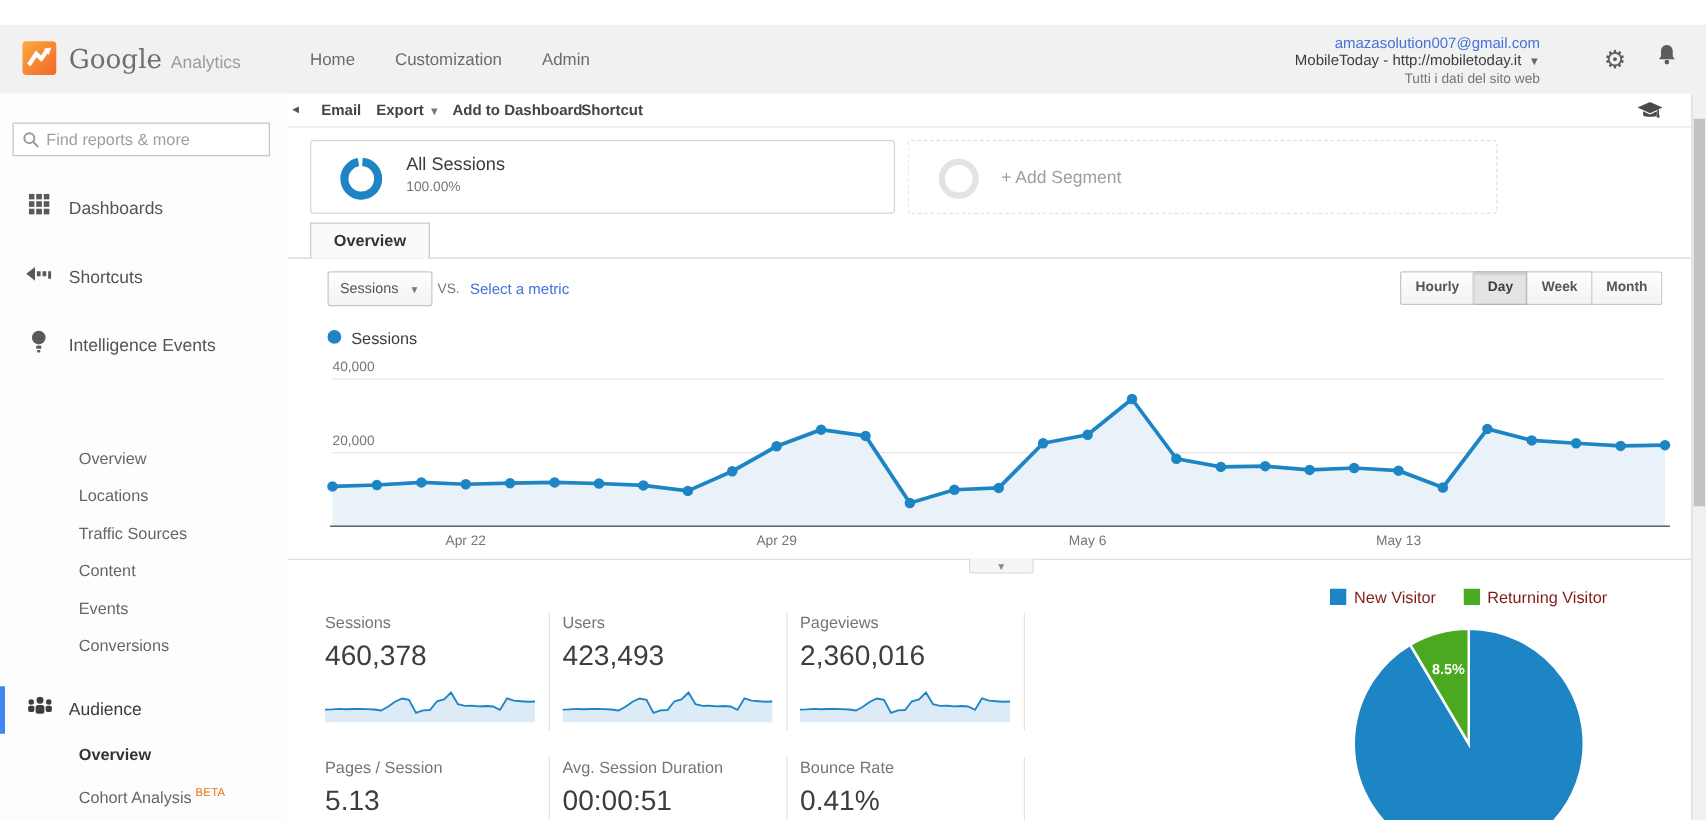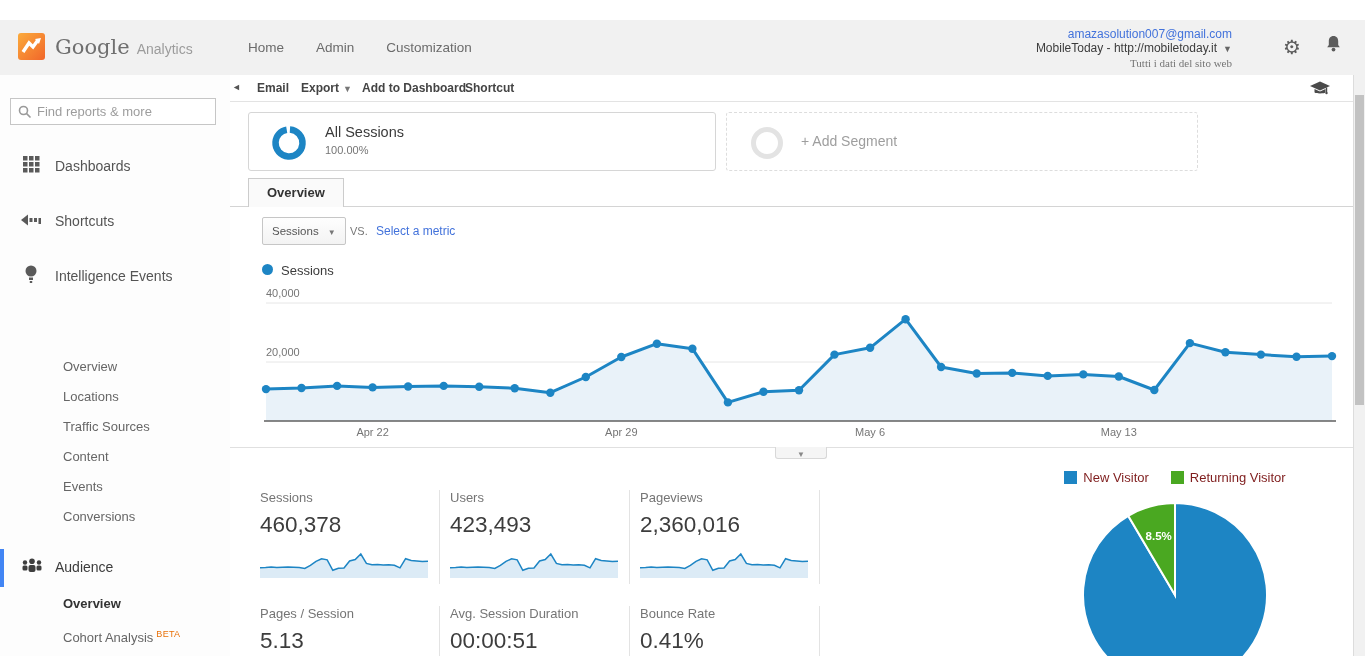--- a/index.html
+++ b/index.html
@@ -14,21 +14,21 @@
   .logo-google { font-family:"DejaVu Serif",serif; font-size:21px; color:#6f6f6f; margin-left:10px; }
   .logo-product { font-size:14px; color:#9c9c9c; margin-left:7px; padding-top:4px; }
   .topnav { position:absolute; left:232px; top:0; height:55px; display:flex; }
   .topnav .item { position:relative; line-height:55px; padding:0 16px; font-size:13.5px; color:#6b6b6b; cursor:pointer; }
   .topnav .item.active { color:#4c7ef3; }
   .topnav .item.active .bar { position:absolute; left:13px; right:13px; bottom:0; height:5px; background:#4285f4; }
   .acct { position:absolute; right:133px; top:7px; text-align:right; line-height:14px; }
   .acct .email { font-size:12px; color:#4272db; text-decoration:none; display:block; cursor:pointer; }
   .acct .prop { font-size:12px; color:#3c3c3c; cursor:pointer; }
   .acct .prop .caret { font-size:9px; color:#666; margin-left:6px; }
-  .acct .view { font-size:11px; color:#757575;font-family:Liberation Serif, serif; }
+  .acct .view { font-size:11px; color:#757575; }
   .gear { position:absolute; right:64px; top:15px; font-size:20px; color:#5c5c5c; cursor:pointer;
     font-family:"DejaVu Sans",sans-serif; }
   .bell { position:absolute; right:22px; top:14px; cursor:pointer; }
 
   
   .sb { position:absolute; left:0; top:55px; width:230px; height:601px; background:#fdfdfd; }
   .search { position:absolute; left:10px; top:23px; width:206px; height:27px; border:1px solid #c6c6c6; background:#fff; }
   .search svg { position:absolute; left:7px; top:6px; }
   .search input { position:absolute; left:26px; top:0; width:176px; height:25px; border:0; outline:0;
     font-size:13px; color:#444; background:transparent; font-family:inherit; }
@@ -119,22 +119,22 @@
         <svg width="27" height="27" viewBox="0 0 27 27">
           <polyline points="5,19 11,10 15,14 20,7" fill="none" stroke="#fff" stroke-width="3.4"></polyline>
           <polygon points="17,6 23,5 21,11" fill="#fff"></polygon>
         </svg>
       </span>
       <span class="logo-google">Google</span>
       <span class="logo-product">Analytics</span>
     </div>
     <div class="topnav">
       <div class="item"><span>Home</span></div>
+      <div class="item"><span>Customization</span></div>
       <div class="item"><span>Admin</span></div>
-      <div class="item"><span>Customization</span></div>
     </div>
     <div class="acct">
       <a class="email">amazasolution007@gmail.com</a>
       <div class="prop">
         <span>MobileToday - http://mobiletoday.it</span><span class="caret">▼</span>
       </div>
       <div class="view">Tutti i dati del sito web</div>
     </div>
     <span class="gear">⚙</span>
     <span class="bell">
@@ -259,20 +259,26 @@
 
     <div class="tabrow">
       <div class="tab">Overview</div>
     </div>
 
     <div class="dd">
       <span>Sessions</span><span class="caret">▼</span>
     </div>
     <span class="vs">VS.</span>
     <a class="selmetric">Select a metric</a>
+    <div class="granu">
+      <span class="g">Hourly</span>
+      <span class="g active">Day</span>
+      <span class="g">Week</span>
+      <span class="g">Month</span>
+    </div>
 
     <div class="chart-legend">
       <span class="dot"></span><span>Sessions</span>
     </div>
     <svg class="mainchart" id="main-chart" width="1092" height="160" viewBox="0 0 1092 160">
         <line x1="16" y1="77" x2="1082" y2="77" stroke="#e6e6e6" stroke-width="1"></line>
         <text x="16" y="71" fill="#757575" font-size="11px">20,000</text>
         <line x1="16" y1="18" x2="1082" y2="18" stroke="#e6e6e6" stroke-width="1"></line>
         <text x="16" y="12" fill="#757575" font-size="11px">40,000</text>
         <path d="M16,136 L16.0,104.1 L51.5,103.0 L87.1,100.9 L122.6,102.4 L158.1,101.5 L193.7,100.9 L229.2,101.8 L264.7,103.3 L300.3,107.7 L335.8,92.0 L371.3,72.0 L406.9,58.7 L442.4,63.7 L477.9,117.4 L513.5,106.8 L549.0,105.3 L584.5,69.6 L620.1,62.8 L655.6,34.2 L691.1,82.0 L726.7,88.5 L762.2,87.9 L797.7,90.9 L833.3,89.4 L868.8,91.5 L904.3,105.0 L939.9,58.1 L975.4,67.3 L1010.9,69.6 L1046.5,71.7 L1082.0,71.1 L1082,136 Z" fill="#e9f2f9"></path>

